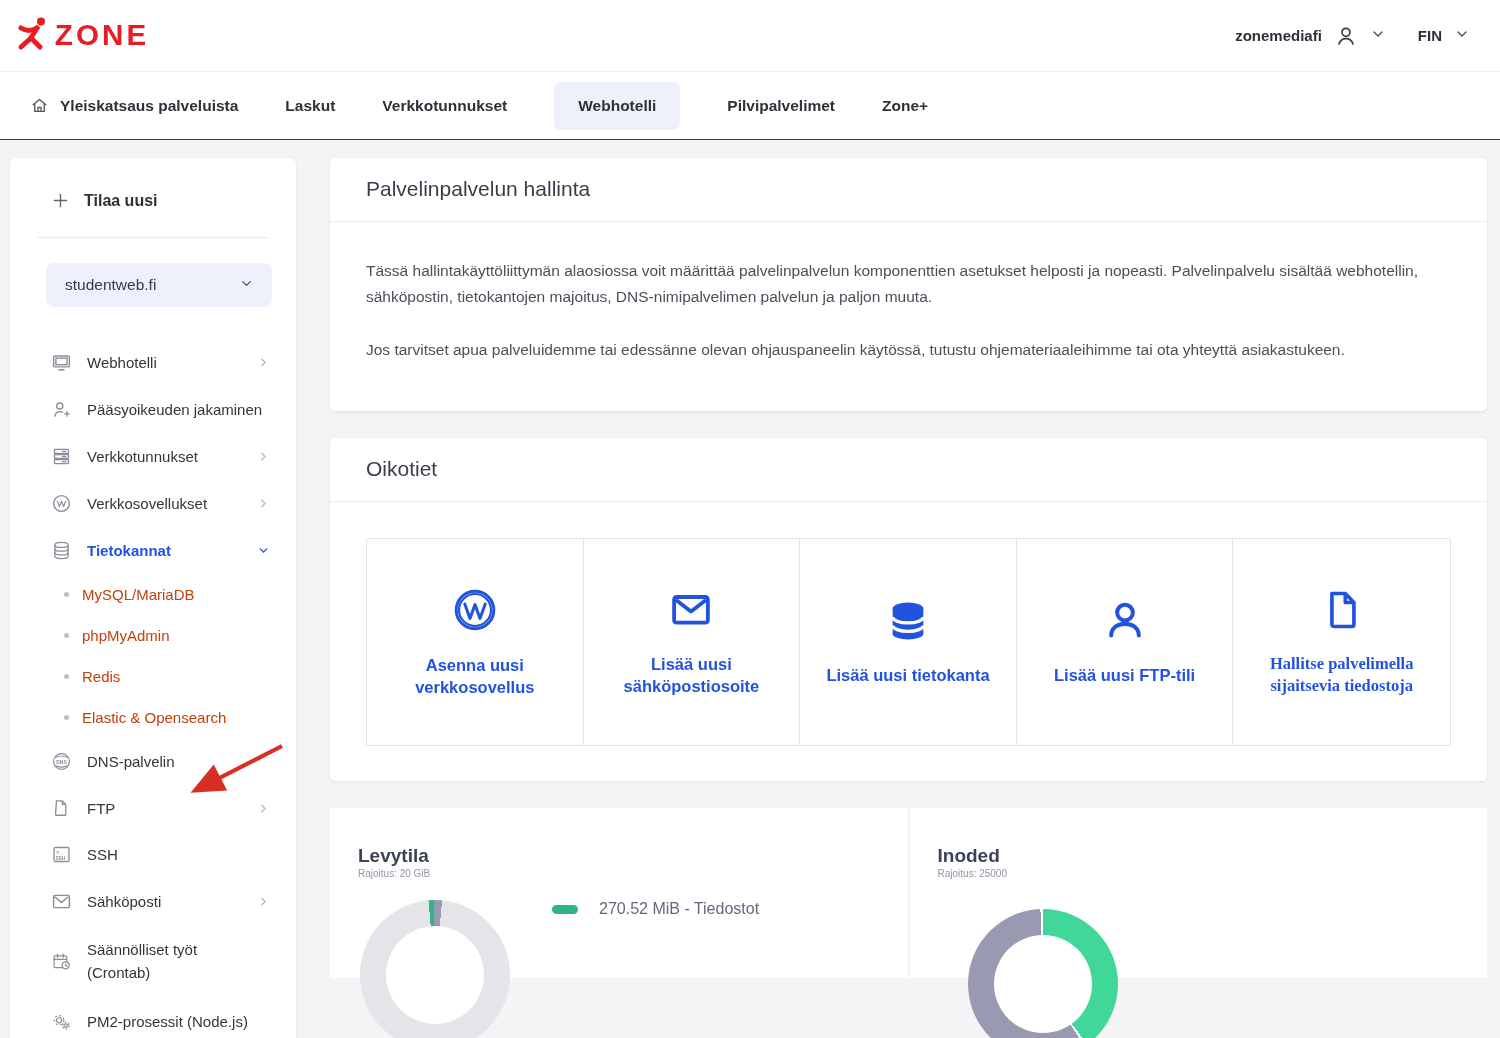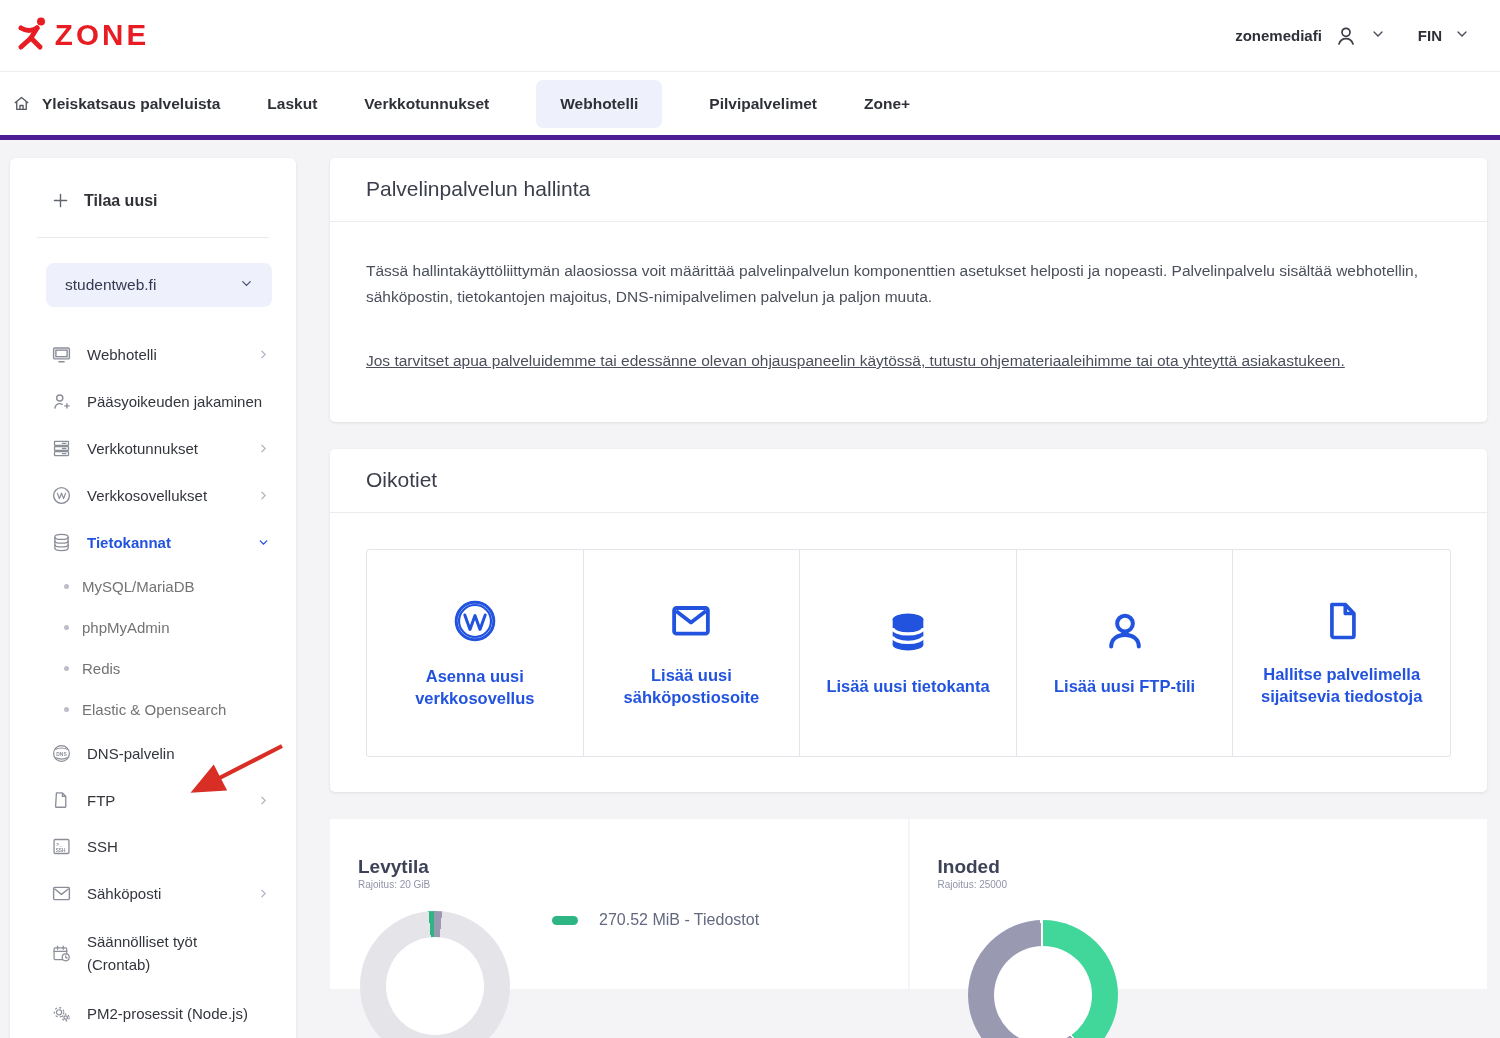--- a/index.html
+++ b/index.html
@@ -6,64 +6,64 @@
   html,body { width:1500px; height:1038px; overflow:hidden; }
   body { font-family:"Liberation Sans", sans-serif; background:#f4f4f6; color:#33353d; position:relative; }
 
   
   .topbar { height:71px; background:#fff; display:flex; align-items:center; justify-content:space-between; padding:0 30px 0 14px; }
   .topbar-right { display:flex; align-items:center; gap:12px; font-size:15px; font-weight:600; color:#2e3039; }
   .topbar-right .chev { color:#4a4d57; }
   .acct-icon { color:#3a3d46; display:flex; }
 
   
-  .navbar { height:69px; background:#fff; border-top:1px solid #eeeef2; border-bottom:5px solid #4c1d95; display:flex; align-items:center; padding:0 12px; gap:47px; }
+  .navbar { height:69px; background:#fff; border-top:1px solid #eeeef2; border-bottom:1px solid #4c1d95; display:flex; align-items:center; padding:0 30px; gap:47px; }
   .nav-item { font-size:15.5px; font-weight:600; color:#2e3138; display:flex; align-items:center; gap:11px; cursor:pointer; white-space:nowrap; }
   .nav-item.active { background:#eef0fb; border-radius:7px; padding:15px 24px; font-weight:700; }
   .home-ic { color:#55585f; display:flex; }
 
   
   .layout { display:flex; align-items:flex-start; gap:34px; padding:18px 13px 0 10px; }
 
   
   .sidebar { width:286px; background:#fff; border-radius:6px; box-shadow:0 1px 3px rgba(35,38,59,.10); padding:30px 0 10px; min-height:920px; position:relative; }
   .order-new { display:flex; align-items:center; gap:13px; padding:2px 28px 0 40px; font-size:16px; font-weight:600; color:#303238; cursor:pointer; }
   .plus-ic { color:#62656d; display:flex; }
   .side-divider { height:1px; background:#e9e9ee; margin:26px 27px 25px; }
-  .domain-select { margin:0 24px 24px 36px; background:#eef0fb; border-radius:8px; height:44px; display:flex; align-items:center; justify-content:space-between; padding:0 18px 0 19px; font-size:15.5px; font-weight:500; color:#333950; cursor:pointer; }
+  .domain-select { margin:0 24px 32px 36px; background:#eef0fb; border-radius:8px; height:44px; display:flex; align-items:center; justify-content:space-between; padding:0 18px 0 19px; font-size:15.5px; font-weight:500; color:#333950; cursor:pointer; }
   .domain-select .chev { color:#4d5370; }
 
   .side-item { display:flex; align-items:center; gap:15px; padding:13px 26px 13px 40px; font-size:15px; font-weight:500; color:#33353d; cursor:pointer; }
   .side-item .s-ic { width:22px; color:#8b8e99; display:flex; justify-content:center; flex:none; }
   .side-item .label { flex:1; white-space:nowrap; }
   .side-item .label.wrap { white-space:normal; line-height:1.55; }
   .side-item .chev { color:#b4b7c2; display:flex; }
   .side-item.active { color:#2253df; }
   .side-item.active .label { font-weight:600; }
   .side-item.active .chev { color:#2253df; }
 
-  .sub-item { display:flex; align-items:center; gap:13px; padding:12px 13px 12px 54px; font-size:15px; font-weight:500; color:#737373; cursor:pointer; }
+  .sub-item { display:flex; align-items:center; gap:13px; padding:12px 13px 12px 54px; font-size:15px; font-weight:500; color:#c2410c; cursor:pointer; }
   .bullet { width:5px; height:5px; border-radius:50%; background:#bcbfc9; flex:none; }
 
   
   .anno-arrow { position:absolute; left:150px; top:560px; pointer-events:none; }
 
   
   .main { flex:1; display:flex; flex-direction:column; gap:27px; }
   .card { background:#fff; border-radius:5px; box-shadow:0 1px 3px rgba(35,38,59,.10); }
   .card-header { padding:19px 36px 20px; border-bottom:1px solid #ebebf0; }
   .card-title { font-size:21px; font-weight:400; color:#3a3e4a; }
   .card-body { padding:36px 36px 46px; }
   .card-body p { font-size:15.5px; line-height:26px; color:#4b4f5b; }
-  .card-body p + p { margin-top:38px;text-decoration:underline; }
+  .card-body p + p { margin-top:27px; }
 
   
   .tiles { margin:36px 36px 35px; display:grid; grid-template-columns:repeat(5,1fr); border:1px solid #e4e5eb; border-radius:3px; background:#fff; }
   .tile { border-right:1px solid #e4e5eb; height:206px; display:flex; flex-direction:column; align-items:center; justify-content:center; gap:21px; text-align:center; cursor:pointer; }
-  .tile:last-child { border-right:none; }
+  .tile:last-child { border-right:none;font-family:Liberation Serif, serif; }
   .tile .t-ic { color:#2253df; display:flex; }
   .tile-label { color:#2253df; font-weight:700; font-size:16.5px; line-height:1.32; max-width:192px; }
 
   
   .overview-body { display:flex; gap:2px; background:#f4f4f6; }
   .panel { background:#fff; flex:1; padding:37px 28px 0; height:170px; overflow:visible; }
   .panel-title { font-size:19px; font-weight:700; color:#3d4257; }
   .panel-limit { margin-top:1px; font-size:10px; color:#9094a8; }
   .chart-row { display:flex; align-items:flex-start; margin-top:21px; }
   .donut { width:150px; height:150px; border-radius:50%; position:relative; flex:none; }

